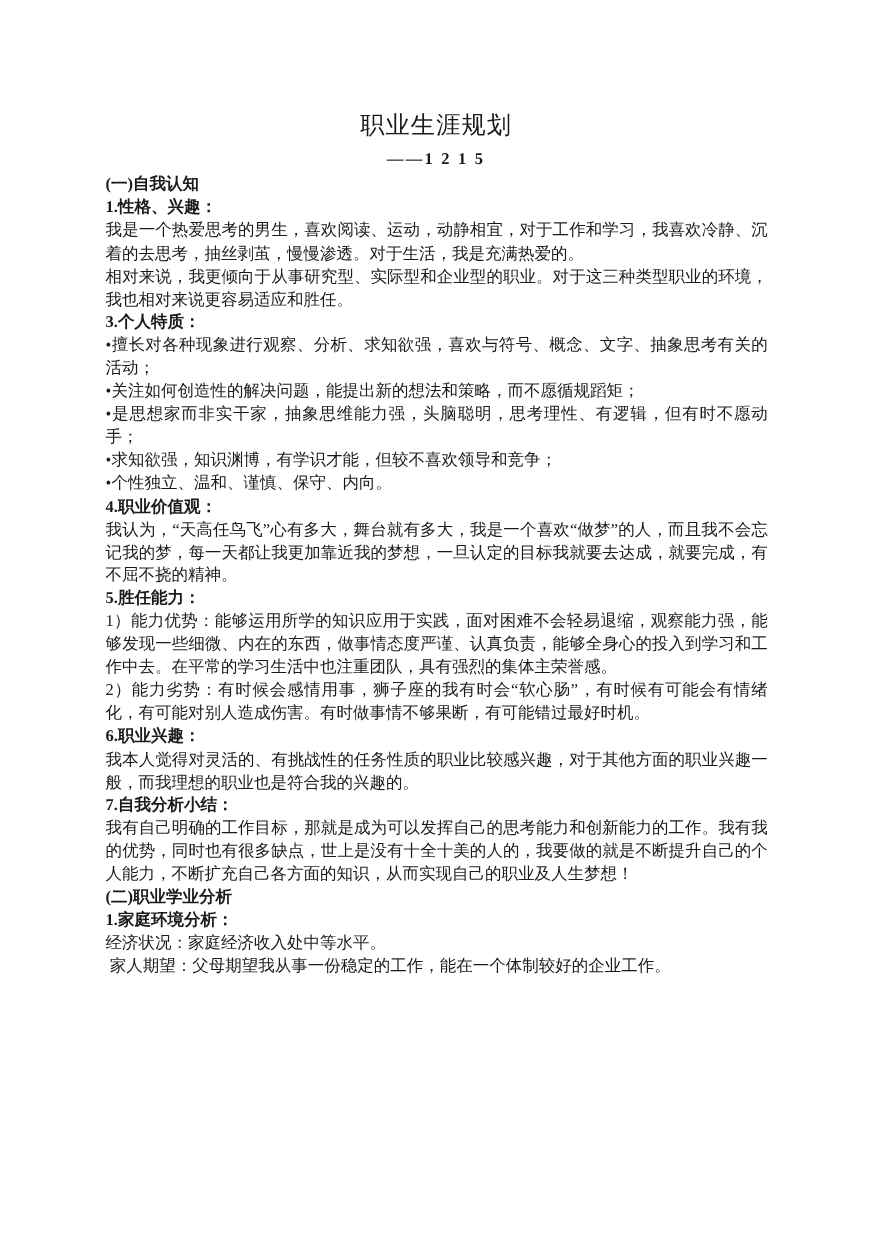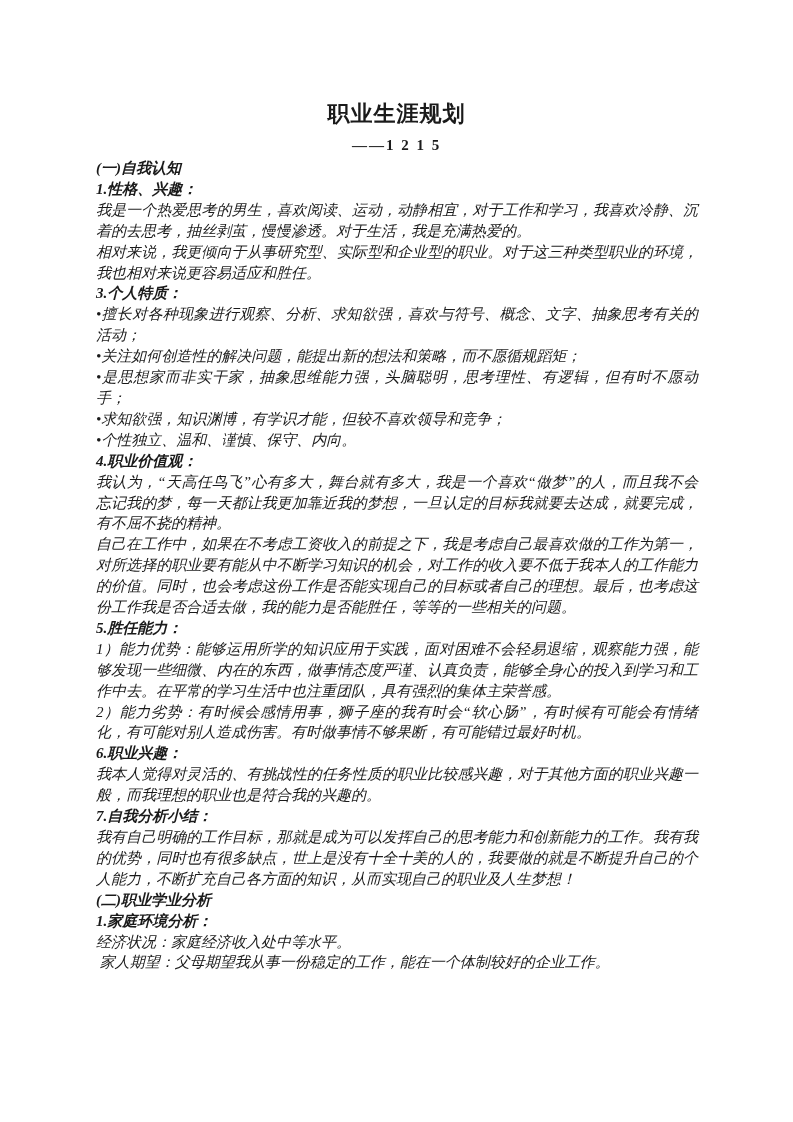--- a/index.html
+++ b/index.html
@@ -15,39 +15,38 @@
     width: 793px;
     height: 1122px;
     background: #ffffff;
     overflow: hidden;
   }
   .doc-title {
     margin-top: 98px;
     text-align: center;
     font-size: 22px;
     line-height: 32px;
-    font-weight: bold;
+    font-weight: normal;
     letter-spacing: 1px;
   }
   .doc-subtitle {
     margin-top: 2px;
     text-align: center;
     font-size: 15px;
     line-height: 26px;
     font-weight: bold;
     letter-spacing: 2px;
   }
   .content {
     width: 602px;
     margin-left: 96px;
     font-size: 15px;
     line-height: 20.9px;
     text-align: justify;
     text-justify: inter-ideograph;
-    font-style: italic;
   }
   .content p {
     white-space: pre-wrap;
   }
   .content p.head {
     font-weight: bold;
     text-align: left;
   }
 </style>
 </head>
@@ -62,21 +61,20 @@
     <p>我是一个热爱思考的男生，喜欢阅读、运动，动静相宜，对于工作和学习，我喜欢冷静、沉着的去思考，抽丝剥茧，慢慢渗透。对于生活，我是充满热爱的。</p>
     <p>相对来说，我更倾向于从事研究型、实际型和企业型的职业。对于这三种类型职业的环境，我也相对来说更容易适应和胜任。</p>
     <p class="head">3.个人特质：</p>
     <p>•擅长对各种现象进行观察、分析、求知欲强，喜欢与符号、概念、文字、抽象思考有关的活动；</p>
     <p>•关注如何创造性的解决问题，能提出新的想法和策略，而不愿循规蹈矩；</p>
     <p>•是思想家而非实干家，抽象思维能力强，头脑聪明，思考理性、有逻辑，但有时不愿动手；</p>
     <p>•求知欲强，知识渊博，有学识才能，但较不喜欢领导和竞争；</p>
     <p>•个性独立、温和、谨慎、保守、内向。</p>
     <p class="head">4.职业价值观：</p>
     <p>我认为，“天高任鸟飞”心有多大，舞台就有多大，我是一个喜欢“做梦”的人，而且我不会忘记我的梦，每一天都让我更加靠近我的梦想，一旦认定的目标我就要去达成，就要完成，有不屈不挠的精神。</p>
-    <p>自己在工作中，如果在不考虑工资收入的前提之下，我是考虑自己最喜欢做的工作为第一，对所选择的职业要有能从中不断学习知识的机会，对工作的收入要不低于我本人的工作能力的价值。同时，也会考虑这份工作是否能实现自己的目标或者自己的理想。最后，也考虑这份工作我是否合适去做，我的能力是否能胜任，等等的一些相关的问题。</p>
     <p class="head">5.胜任能力：</p>
     <p>1）能力优势：能够运用所学的知识应用于实践，面对困难不会轻易退缩，观察能力强，能够发现一些细微、内在的东西，做事情态度严谨、认真负责，能够全身心的投入到学习和工作中去。在平常的学习生活中也注重团队，具有强烈的集体主荣誉感。</p>
     <p>2）能力劣势：有时候会感情用事，狮子座的我有时会“软心肠”，有时候有可能会有情绪化，有可能对别人造成伤害。有时做事情不够果断，有可能错过最好时机。</p>
     <p class="head">6.职业兴趣：</p>
     <p>我本人觉得对灵活的、有挑战性的任务性质的职业比较感兴趣，对于其他方面的职业兴趣一般，而我理想的职业也是符合我的兴趣的。</p>
     <p class="head">7.自我分析小结：</p>
     <p>我有自己明确的工作目标，那就是成为可以发挥自己的思考能力和创新能力的工作。我有我的优势，同时也有很多缺点，世上是没有十全十美的人的，我要做的就是不断提升自己的个人能力，不断扩充自己各方面的知识，从而实现自己的职业及人生梦想！</p>
     <p class="head">(二)职业学业分析</p>
     <p class="head">1.家庭环境分析：</p>
     <p>经济状况：家庭经济收入处中等水平。</p>

